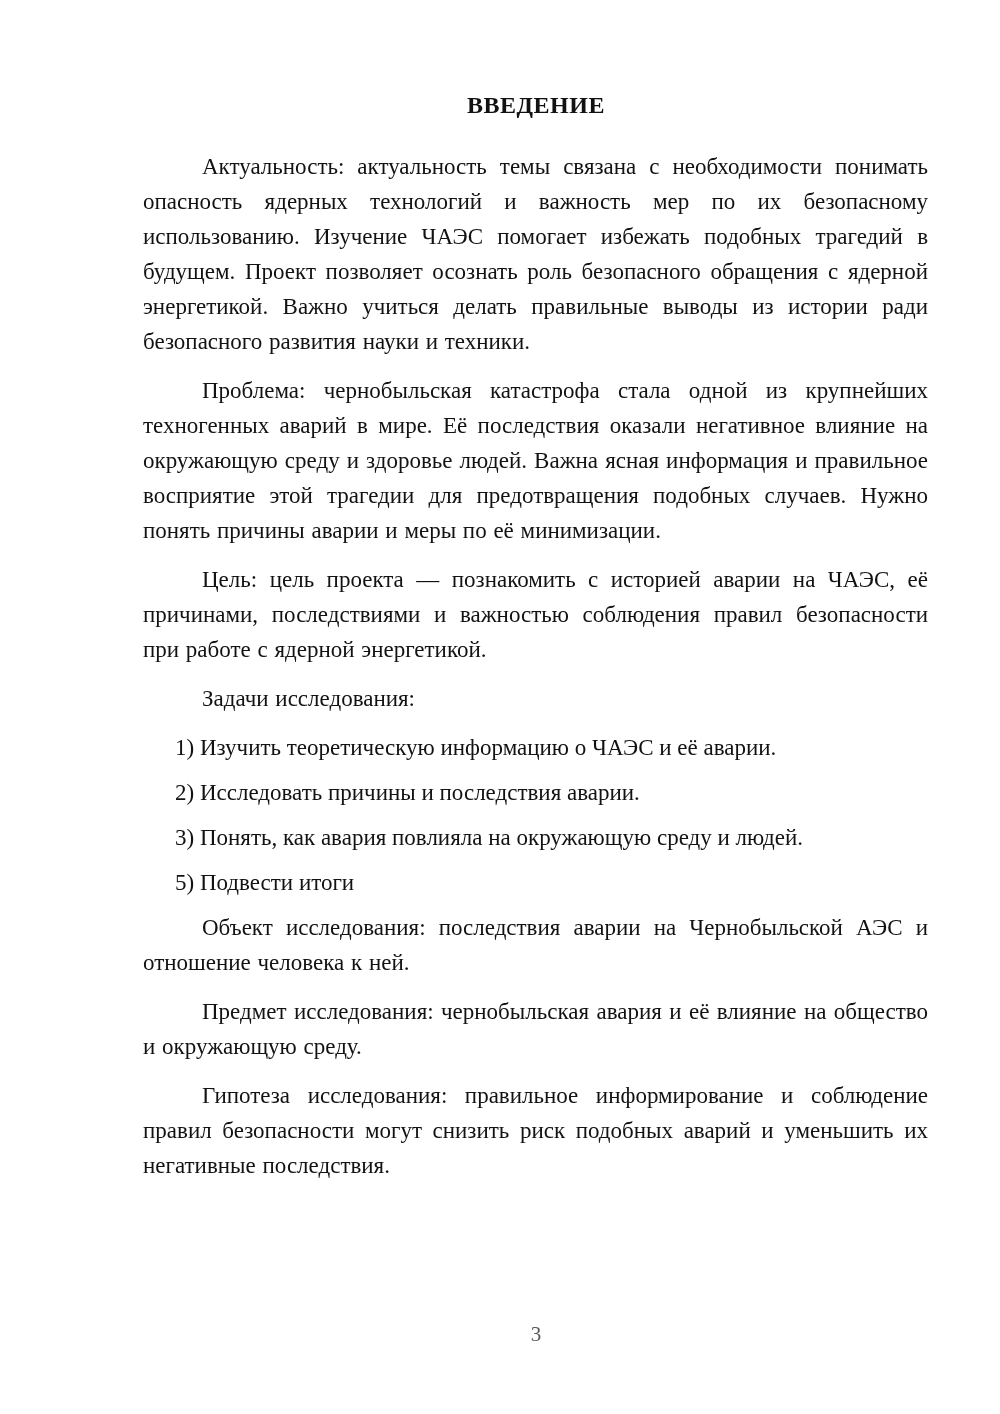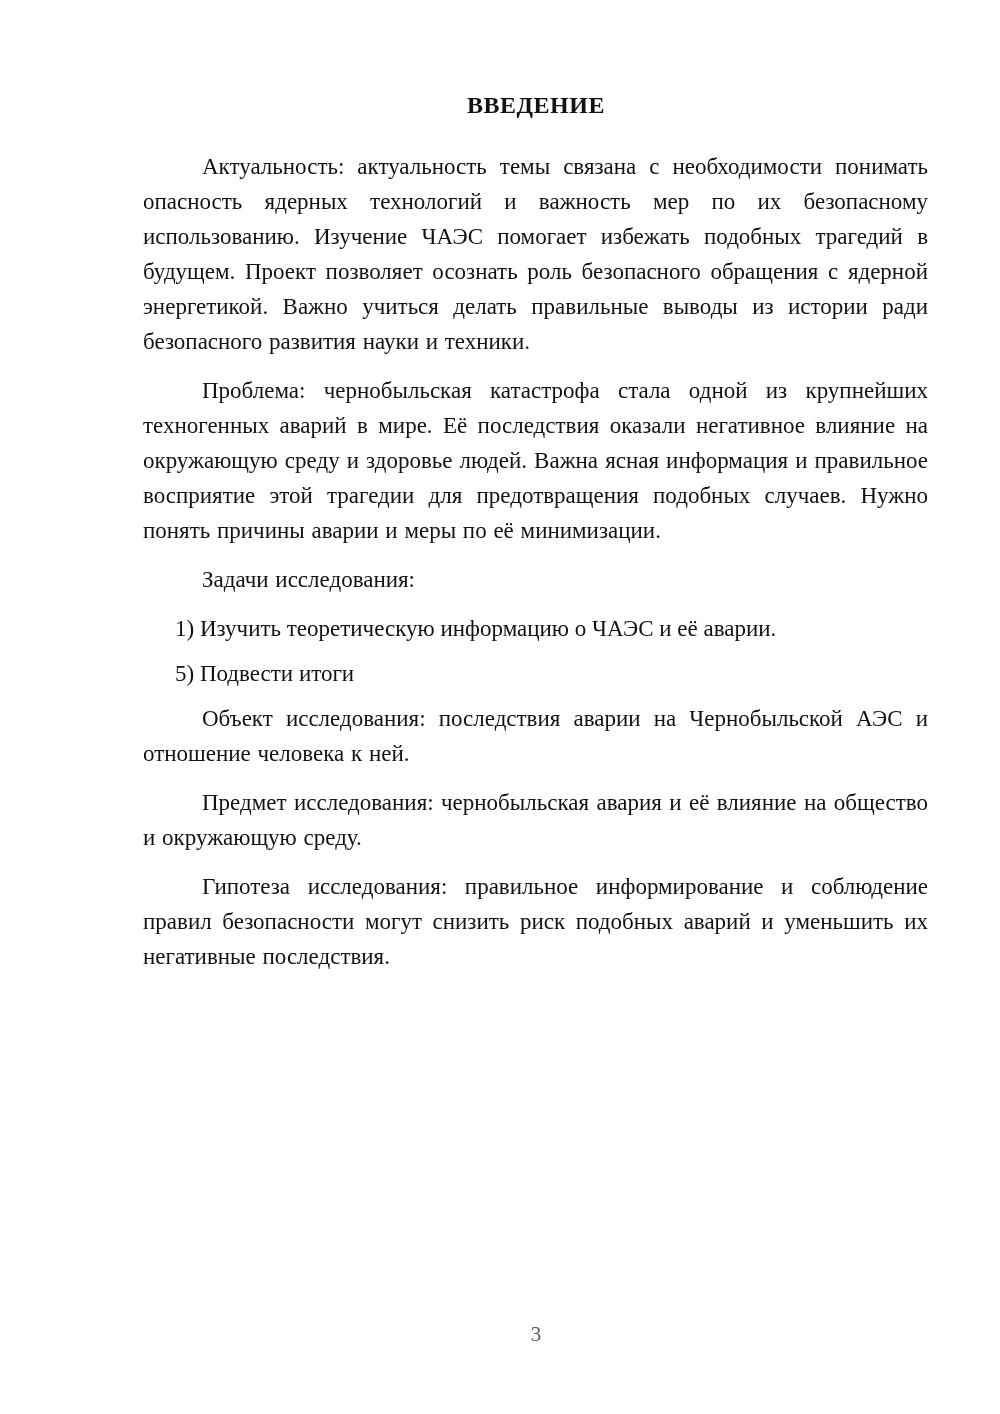--- a/index.html
+++ b/index.html
@@ -63,25 +63,28 @@
 <body>
 
 <div class="page">
 
   <h1 class="doc-title">ВВЕДЕНИЕ</h1>
 
   <p class="para">Актуальность: актуальность темы связана с необходимости понимать опасность ядерных технологий и важность мер по их безопасному использованию. Изучение ЧАЭС помогает избежать подобных трагедий в будущем. Проект позволяет осознать роль безопасного обращения с ядерной энергетикой. Важно учиться делать правильные выводы из истории ради безопасного развития науки и техники.</p>
 
   <p class="para">Проблема: чернобыльская катастрофа стала одной из крупнейших техногенных аварий в мире. Её последствия оказали негативное влияние на окружающую среду и здоровье людей. Важна ясная информация и правильное восприятие этой трагедии для предотвращения подобных случаев. Нужно понять причины аварии и меры по её минимизации.</p>
 
+  <p class="para">Цель: цель проекта — познакомить с историей аварии на ЧАЭС, её причинами, последствиями и важностью соблюдения правил безопасности при работе с ядерной энергетикой.</p>
 
   <p class="para">Задачи исследования:</p>
 
   <div class="tasks-block">
     <p class="task">1) Изучить теоретическую информацию о ЧАЭС и её аварии.</p>
+    <p class="task">2) Исследовать причины и последствия аварии.</p>
+    <p class="task">3) Понять, как авария повлияла на окружающую среду и людей.</p>
     <p class="task">5) Подвести итоги</p>
   </div>
 
   <p class="para">Объект исследования: последствия аварии на Чернобыльской АЭС и отношение человека к ней.</p>
 
   <p class="para">Предмет исследования: чернобыльская авария и её влияние на общество и окружающую среду.</p>
 
   <p class="para">Гипотеза исследования: правильное информирование и соблюдение правил безопасности могут снизить риск подобных аварий и уменьшить их негативные последствия.</p>
 
 

